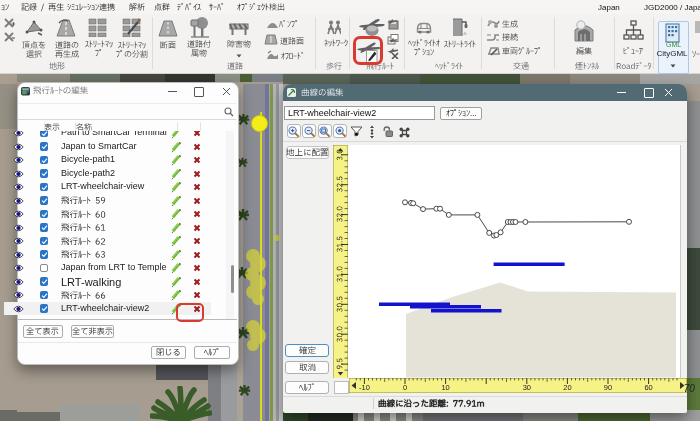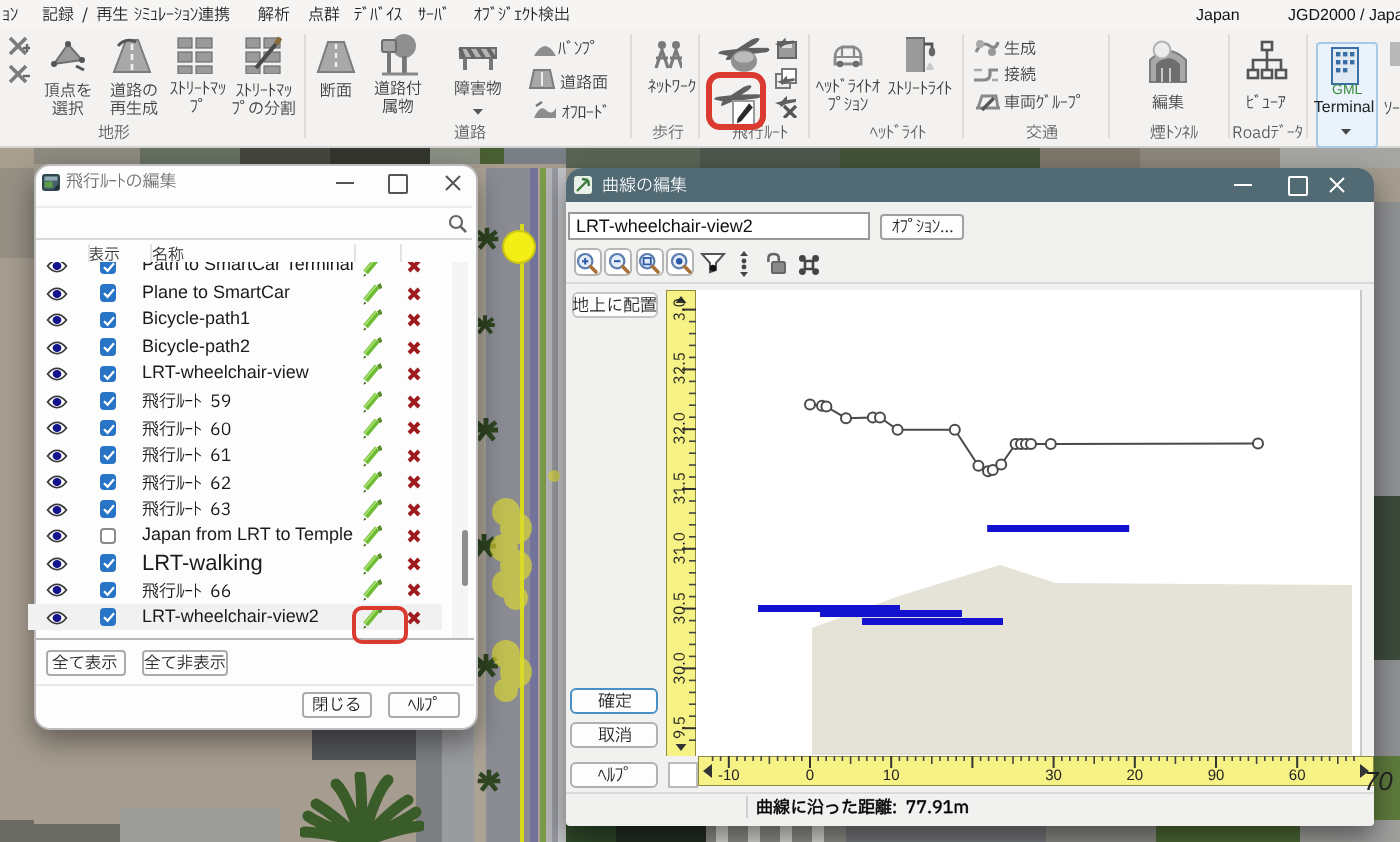--- a/index.html
+++ b/index.html
@@ -212,21 +212,21 @@
 <svg class="a" style="left:502.0px;top:47.0px;overflow:visible" width="42.0" height="9.6">
       <path transform="translate(0,7.0)" d="M4.2 -1H7.6V-0.6H4.2V0.6H3.7V-0.6H0.4V-1H3.7V-1.8H1.1V-4.8H3.7V-5.4H0.4V-5.9H3.7V-6.7H4.2V-5.9H7.6V-5.4H4.2V-4.8H6.9V-1.8H4.2ZM3.7 -4.4H1.6V-3.5H3.7ZM6.4 -3.5V-4.4H4.2V-3.5ZM1.6 -3.1V-2.2H3.7V-3.1ZM4.2 -2.2H6.4V-3.1H4.2Z M15.6 -5.9H12.2V-4.8H15.2V-0.2Q15.2 0.1 15.1 0.3Q14.9 0.4 14.6 0.4H13.8L13.6 -0.1H14.7V-4.4H12.2V-1.2H13.2V-3.7H13.7V-0.7H10.7V-0.2H10.2V-3.7H10.7V-1.2H11.7V-4.4H9.3V0.5H8.8V-4.8H11.7V-5.9H8.4V-6.4H15.6Z M19.6 -5.3Q19.6 -3.8 19.3 -2.8Q19.1 -1.8 18.6 -1Q18.1 -0.3 17.2 0.3L16.9 -0.2Q17.6 -0.7 18.1 -1.3Q18.6 -2 18.8 -2.8Q19 -3.6 19 -4.8H17.5Q17.2 -3.6 16.6 -2.7L16.2 -3.1Q17 -4.3 17.3 -6.5L17.8 -6.4Q17.7 -5.9 17.6 -5.3Z M21.8 -5.4Q21.4 -6.2 21 -6.8L21.5 -7Q21.9 -6.3 22.2 -5.6ZM20.9 -5Q20.6 -5.8 20.1 -6.5L20.6 -6.7Q21.1 -5.8 21.3 -5.2Z M27.9 -3.4Q27.8 -2.1 27.4 -1.2Q27 -0.3 26.5 0.2H26.1V-6.3H26.5V-0.5Q26.9 -1 27.1 -1.7Q27.4 -2.4 27.5 -3.5ZM24.9 -6.2H25.4V-3.4Q25.4 -2.3 25.3 -1.7Q25.2 -1 25 -0.6Q24.8 -0.1 24.4 0.3L24.1 -0.1Q24.4 -0.4 24.6 -0.9Q24.8 -1.3 24.8 -1.9Q24.9 -2.4 24.9 -3.4Z M31.6 -2.8H28.4V-3.3H31.6Z M32.3 -5.9H35.4Q35.4 -4.2 35.2 -3Q35 -1.9 34.5 -1.1Q34 -0.3 33.2 0.3L32.8 -0.2Q33.6 -0.7 34 -1.4Q34.5 -2 34.7 -3Q34.9 -3.9 34.9 -5.3H32.3Z M36.1 -6Q36.1 -6.5 36.3 -6.7Q36.6 -7 37.1 -7Q37.5 -7 37.8 -6.7Q38.1 -6.5 38.1 -6Q38.1 -5.6 37.8 -5.3Q37.5 -5.1 37.1 -5.1Q36.6 -5.1 36.3 -5.3Q36.1 -5.6 36.1 -6ZM37.6 -6V-6.1Q37.6 -6.3 37.5 -6.5Q37.3 -6.6 37.1 -6.6Q36.8 -6.6 36.6 -6.5Q36.5 -6.3 36.5 -6.1V-6Q36.5 -5.7 36.6 -5.6Q36.8 -5.5 37.1 -5.5Q37.3 -5.5 37.5 -5.6Q37.6 -5.7 37.6 -6Z" fill="#3f3f3f"></path>
     </svg>
 <svg class="a" style="left:692.0px;top:50.0px;overflow:visible" width="10.0" height="9.6">
       <path transform="translate(0,7.0)" d="M0.9 -0.2Q1.7 -0.8 2.1 -1.5Q2.6 -2.2 2.8 -3.3Q3.1 -4.4 3.2 -6.1L3.7 -6.1Q3.6 -4.3 3.3 -3.1Q3 -2 2.5 -1.2Q2.1 -0.4 1.3 0.2ZM1 -3.2Q0.9 -3.8 0.7 -4.6Q0.5 -5.4 0.3 -5.9L0.8 -6.1Q1.2 -4.5 1.5 -3.4Z M7.6 -2.8H4.4V-3.3H7.6Z" fill="#3f3f3f"></path>
     </svg>
 <svg class="a" style="left:236px;top:53.5px;" width="6" height="4" viewBox="0 0 6 4">
       <path d="M0.5 0.5 L5.5 0.5 L3 3.4 Z" fill="#555"></path>
     </svg>
 <div class="a" style="left:657.5px;top:20.5px;width:29px;height:51px;background:#eaf3fb;border:1px solid #a9c9e8;border-radius:2px"></div>
-<div class="a" style="left:672px;top:48.5px;font-size:8px;color:#222;white-space:nowrap;transform:translateX(-50%);">Terminal</div>
+<div class="a" style="left:672px;top:48.5px;font-size:8px;color:#222;white-space:nowrap;transform:translateX(-50%);">CityGML</div>
 <svg class="a" style="left:669.5px;top:63.5px;" width="6" height="4" viewBox="0 0 6 4">
       <path d="M0.5 0.5 L5.5 0.5 L3 3.4 Z" fill="#444"></path>
     </svg>
 <svg class="a" style="left:3px;top:17px;" width="12" height="12" viewBox="0 0 12 12">
       <path d="M2 2 L10 10 M10 2 L2 10" stroke="#7b7b7b" stroke-width="1.8" fill="none"></path>
       <path d="M10.5 5 L10.5 9 M8.5 7 L12.5 7" stroke="#666" stroke-width="1.2"></path>
     </svg>
 <svg class="a" style="left:3px;top:31px;" width="12" height="12" viewBox="0 0 12 12">
       <path d="M2 2 L10 10 M10 2 L2 10" stroke="#7b7b7b" stroke-width="1.8" fill="none"></path>
       <path d="M8.5 7 L12.5 7" stroke="#666" stroke-width="1.2"></path>
@@ -419,21 +419,21 @@
 <svg class="a" style="left:43.5px;top:122.5px;overflow:visible" width="18.0" height="9.6">
       <path transform="translate(0,7.0)" d="M7.7 0.1 7.4 0.5Q6.1 -0 5.2 -0.9Q4.4 -1.8 4 -2.9Q3.5 -2.3 2.8 -1.8V-0.2Q4 -0.4 4.9 -0.7L5 -0.2Q3.4 0.2 1.3 0.5L1.2 0Q1.8 -0.1 2.3 -0.2V-1.5Q1.6 -1.1 0.5 -0.8L0.3 -1.2Q2.4 -1.8 3.4 -3H0.4V-3.4H3.7V-4.2H1V-4.7H3.7V-5.5H0.7V-5.9H3.7V-6.7H4.2V-5.9H7.3V-5.5H4.2V-4.7H7V-4.2H4.2V-3.4H7.6V-3H4.5Q4.8 -2.1 5.3 -1.5Q6.2 -2 6.9 -2.6L7.3 -2.2Q6.5 -1.6 5.7 -1.1Q6.4 -0.4 7.7 0.1Z M9.2 -6.2H14.8V-5.7H9.2ZM8.5 -4.5H15.5V-4H12.3V-0.2Q12.3 0.1 12.2 0.2Q12 0.4 11.7 0.4H10.3L10.2 -0.1H11.8V-4H8.5ZM13.8 -3.2Q14.3 -2.6 14.7 -2Q15 -1.3 15.4 -0.5L14.9 -0.3Q14.5 -1.1 14.2 -1.7Q13.8 -2.4 13.4 -3ZM10.4 -3.1Q10.2 -2.3 9.9 -1.6Q9.5 -0.9 8.9 -0.2L8.4 -0.5Q9 -1.2 9.4 -1.8Q9.7 -2.4 9.9 -3.2Z" fill="#333"></path>
     </svg>
 <svg class="a" style="left:75.5px;top:122.5px;overflow:visible" width="18.0" height="9.6">
       <path transform="translate(0,7.0)" d="M7.1 -2.9V0.6H6.6V0.1H2.9V0.6H2.4V-2.2Q1.5 -1.8 0.6 -1.5L0.4 -2Q2 -2.5 3.3 -3.2Q2.8 -3.8 2.2 -4.3L2.6 -4.6Q3.2 -4.1 3.8 -3.5Q5.1 -4.3 5.8 -5.4H3Q2 -4.5 0.6 -3.9L0.3 -4.4Q2.5 -5.2 3.4 -6.7L3.9 -6.5Q3.7 -6.2 3.5 -5.9H6.4V-5.5Q5.6 -4 3.8 -2.9ZM2.9 -0.4H6.6V-2.4H2.9L2.9 -2.4Z M15.6 -4.9H13.9V-0.1Q13.9 0.2 13.7 0.3Q13.6 0.5 13.3 0.5H12.4L12.2 0H13.4V-4.9H12.2Q12 -4.4 11.7 -3.9L11.3 -4.3Q11.7 -4.8 11.9 -5.5Q12.2 -6.1 12.3 -6.7L12.7 -6.6Q12.6 -6 12.4 -5.4H15.6ZM11.6 -1.9 11.2 -1.5 10.3 -2.9Q10.3 -2.9 10.3 -2.9Q10.3 -2.9 10.3 -2.9V0.6H9.8V-3.1H9.8Q9.7 -2.5 9.5 -2Q9.2 -1.4 8.6 -0.8L8.3 -1.2Q9 -2 9.3 -2.6Q9.7 -3.3 9.7 -4H8.3V-4.5H9.8V-5.7Q9.1 -5.5 8.5 -5.5L8.4 -5.9Q9.1 -6 9.9 -6.2Q10.7 -6.4 11.2 -6.6L11.4 -6.2Q11 -6 10.3 -5.8V-4.5H11.2V-4H10.3V-3.1H10.3L10.4 -3.2Q10.5 -3.3 10.6 -3.3Q10.6 -3.3 10.7 -3.2ZM15 -3.9Q15.2 -3.1 15.4 -2.1Q15.6 -1.1 15.7 -0.4L15.2 -0.2Q15.1 -1 15 -1.9Q14.8 -2.9 14.6 -3.7ZM12.6 -3.7Q12.4 -1.7 11.7 -0.3L11.3 -0.6Q11.9 -1.9 12.1 -3.8Z" fill="#333"></path>
     </svg>
 <div class="a" style="left:43.5px;top:121.5px;width:1px;height:9px;background:#e3e3e3;"></div>
 <div class="a" style="left:74.5px;top:121.5px;width:1px;height:9px;background:#e3e3e3;"></div>
 <div class="a" style="left:176.5px;top:121.5px;width:1px;height:9px;background:#e3e3e3;"></div>
 <div class="a" style="left:199.5px;top:121.5px;width:1px;height:9px;background:#e3e3e3;"></div>
-<div class="a" style="left:14px;top:131px;width:207px;height:187.5px;overflow:hidden">
+<div class="a" style="left:4px;top:131px;width:207px;height:187.5px;overflow:hidden">
 <svg class="a" style="left:8.5px;top:-2.0px" width="11" height="8" viewBox="0 0 11 8">
         <path d="M0.8 4 Q3 1.2 5.5 1.2 Q8 1.2 10.2 4 Q8 6.8 5.5 6.8 Q3 6.8 0.8 4 Z" fill="#fff" stroke="#3a3a3a" stroke-width="0.9"></path>
         <ellipse cx="5.5" cy="4" rx="2.2" ry="2" fill="#14148c"></ellipse>
       </svg>
 <div class="a" style="left:35.5px;top:-2.5px;width:8.5px;height:8.5px;background:#2874c6;border-radius:2px"></div>
 <svg class="a" style="left:36.5px;top:-1.5px" width="7" height="7" viewBox="0 0 7 7">
         <path d="M1 3.6 L2.8 5.4 L6 1.6" stroke="#fff" stroke-width="1.1" fill="none"></path>
       </svg>
 <div class="a" style="left:57px;top:-3.5999999999999996px;font-size:9px;color:#1a1a1a;white-space:nowrap">Path to SmartCar Terminal</div>
 <svg class="a" style="left:166px;top:-4.0px" width="11" height="12" viewBox="0 0 11 12">
@@ -446,21 +446,21 @@
         <path d="M0.8 2.2 L2.2 0.8 L4 2.6 L5.8 0.8 L7.2 2.2 L5.4 4 L7.2 5.8 L5.8 7.2 L4 5.4 L2.2 7.2 L0.8 5.8 L2.6 4 Z" fill="#9e1b1e"></path>
       </svg>
 <svg class="a" style="left:8.5px;top:11.5px" width="11" height="8" viewBox="0 0 11 8">
         <path d="M0.8 4 Q3 1.2 5.5 1.2 Q8 1.2 10.2 4 Q8 6.8 5.5 6.8 Q3 6.8 0.8 4 Z" fill="#fff" stroke="#3a3a3a" stroke-width="0.9"></path>
         <ellipse cx="5.5" cy="4" rx="2.2" ry="2" fill="#14148c"></ellipse>
       </svg>
 <div class="a" style="left:35.5px;top:11.0px;width:8.5px;height:8.5px;background:#2874c6;border-radius:2px"></div>
 <svg class="a" style="left:36.5px;top:12.0px" width="7" height="7" viewBox="0 0 7 7">
         <path d="M1 3.6 L2.8 5.4 L6 1.6" stroke="#fff" stroke-width="1.1" fill="none"></path>
       </svg>
-<div class="a" style="left:57px;top:9.9px;font-size:9px;color:#1a1a1a;white-space:nowrap">Plane to SmartCar</div>
+<div class="a" style="left:57px;top:9.9px;font-size:9px;color:#1a1a1a;white-space:nowrap">Japan to SmartCar</div>
 <svg class="a" style="left:166px;top:9.5px" width="11" height="12" viewBox="0 0 11 12">
         <path d="M3.2 10.6 L1.6 11.4 L2.4 9.8 Z" fill="#3a5a1a"></path>
         <path d="M2.8 9.2 L8.6 2.2" stroke="#6dbb32" stroke-width="3"></path>
         <path d="M8.8 2 L10 1.2 L10.6 2.6 L9.6 3.2" fill="#5a8a2a" stroke="#5a8a2a"></path>
         <path d="M2.8 9.2 L8.6 2.2" stroke="#a8e070" stroke-width="0.9" transform="translate(-0.5,-0.4)"></path>
       </svg>
 <svg class="a" style="left:189px;top:11.5px" width="8" height="8" viewBox="0 0 8 8">
         <path d="M0.8 2.2 L2.2 0.8 L4 2.6 L5.8 0.8 L7.2 2.2 L5.4 4 L7.2 5.8 L5.8 7.2 L4 5.4 L2.2 7.2 L0.8 5.8 L2.6 4 Z" fill="#9e1b1e"></path>
       </svg>
 <svg class="a" style="left:8.5px;top:25.0px" width="11" height="8" viewBox="0 0 11 8">
@@ -933,21 +933,21 @@
       <path d="M335.5 7.5 L331 4 L331 11 Z" fill="#333"></path>
     </svg>
 <div class="a" style="left:364.4px;top:383px;font-size:7.5px;color:#222;white-space:nowrap;transform:translateX(-50%);transform:translateX(-50%);">-10</div>
 <div class="a" style="left:405.0px;top:383px;font-size:7.5px;color:#222;white-space:nowrap;transform:translateX(-50%);transform:translateX(-50%);">0</div>
 <div class="a" style="left:445.6px;top:383px;font-size:7.5px;color:#222;white-space:nowrap;transform:translateX(-50%);transform:translateX(-50%);">10</div>
 <div class="a" style="left:486.2px;top:383px;font-size:7.5px;color:#222;white-space:nowrap;transform:translateX(-50%);transform:translateX(-50%);margin-top:40px;">20</div>
 <div class="a" style="left:526.8px;top:383px;font-size:7.5px;color:#222;white-space:nowrap;transform:translateX(-50%);transform:translateX(-50%);">30</div>
 <div class="a" style="left:567.4px;top:383px;font-size:7.5px;color:#222;white-space:nowrap;transform:translateX(-50%);transform:translateX(-50%);">20</div>
 <div class="a" style="left:608.0px;top:383px;font-size:7.5px;color:#222;white-space:nowrap;transform:translateX(-50%);transform:translateX(-50%);">90</div>
 <div class="a" style="left:648.6px;top:383px;font-size:7.5px;color:#222;white-space:nowrap;transform:translateX(-50%);transform:translateX(-50%);">60</div>
-<div class="a" style="left:689.2px;top:383px;font-size:13px;color:#222;white-space:nowrap;transform:translateX(-50%);transform:translateX(-50%);font-style:italic;">70</div>
+<div class="a" style="left:689.2px;top:383px;font-size:10px;color:#222;white-space:nowrap;transform:translateX(-50%);transform:translateX(-50%);font-style:italic;">70</div>
 <svg class="a" style="left:348px;top:144.5px" width="333" height="233" viewBox="348 144.5 333 233">
       <polygon points="406,377 406,313.5 451,297 500,282 528,291 676,292 676,377" fill="#e5e2d8"></polygon>
       <rect x="379" y="302" width="71" height="3.5" fill="#1212cf"></rect>
       <rect x="410" y="304.5" width="71" height="3.5" fill="#1212cf"></rect>
       <rect x="431" y="308.5" width="70.5" height="3.5" fill="#1212cf"></rect>
       <rect x="493.6" y="262" width="71" height="3.5" fill="#1212cf"></rect>
       <polyline points="405,201.8 411,202.4 413.2,202.8 423,208.6 436.4,208.2 440,208.2 448.8,214.4 477.4,214.4 489.2,232.4 494,235.1 496.4,234.5 500.6,231.8 507.8,221.5 510.5,221.5 513,221.5 515.5,221.5 525.4,221.5 629,221.3" fill="none" stroke="#4a4a4a" stroke-width="1"></polyline>
       <circle cx="405" cy="201.8" r="2.5" fill="#fff" stroke="#4a4a4a" stroke-width="1"></circle>
       <circle cx="411" cy="202.4" r="2.5" fill="#fff" stroke="#4a4a4a" stroke-width="1"></circle>
       <circle cx="413.2" cy="202.8" r="2.5" fill="#fff" stroke="#4a4a4a" stroke-width="1"></circle>

